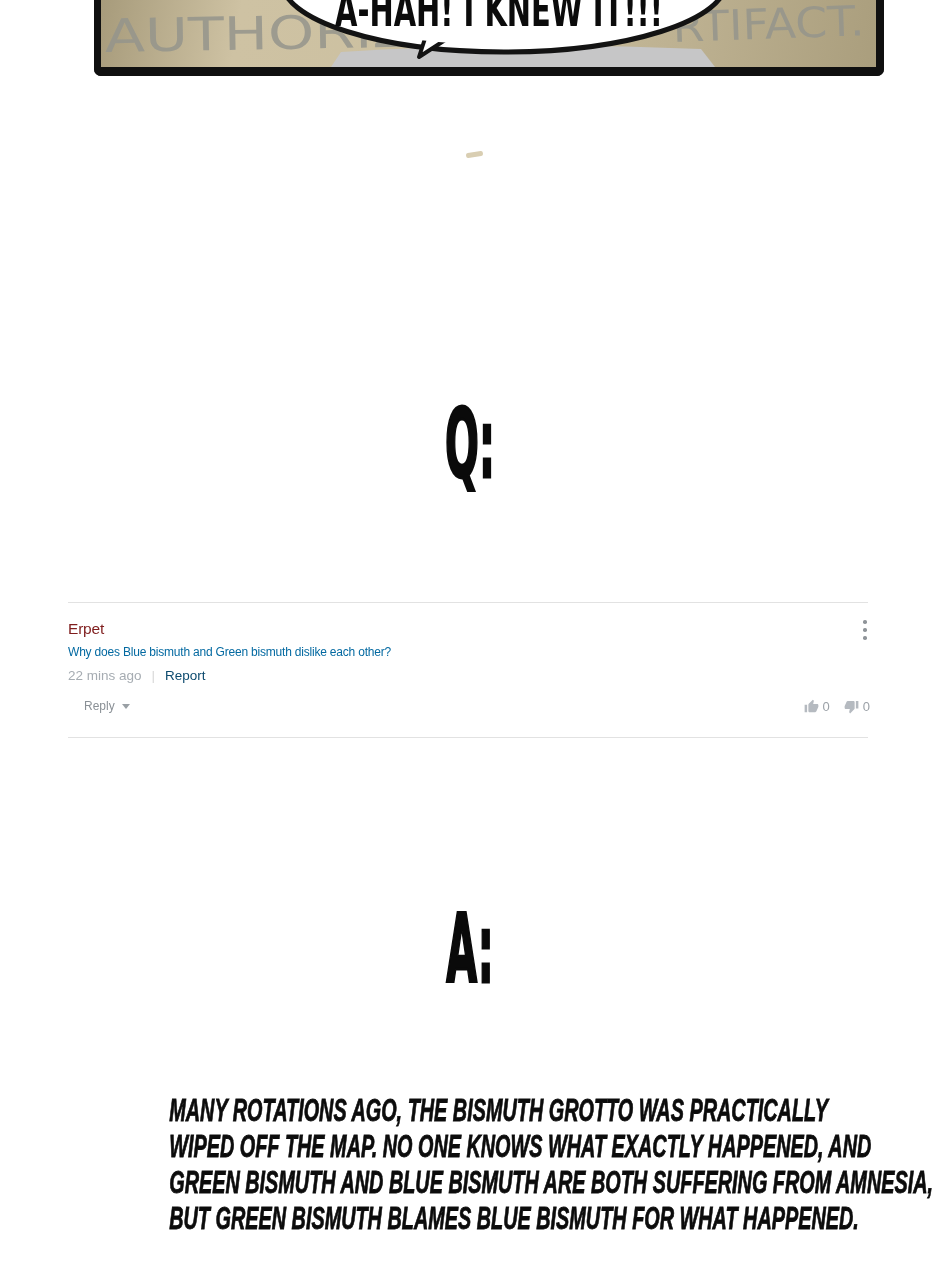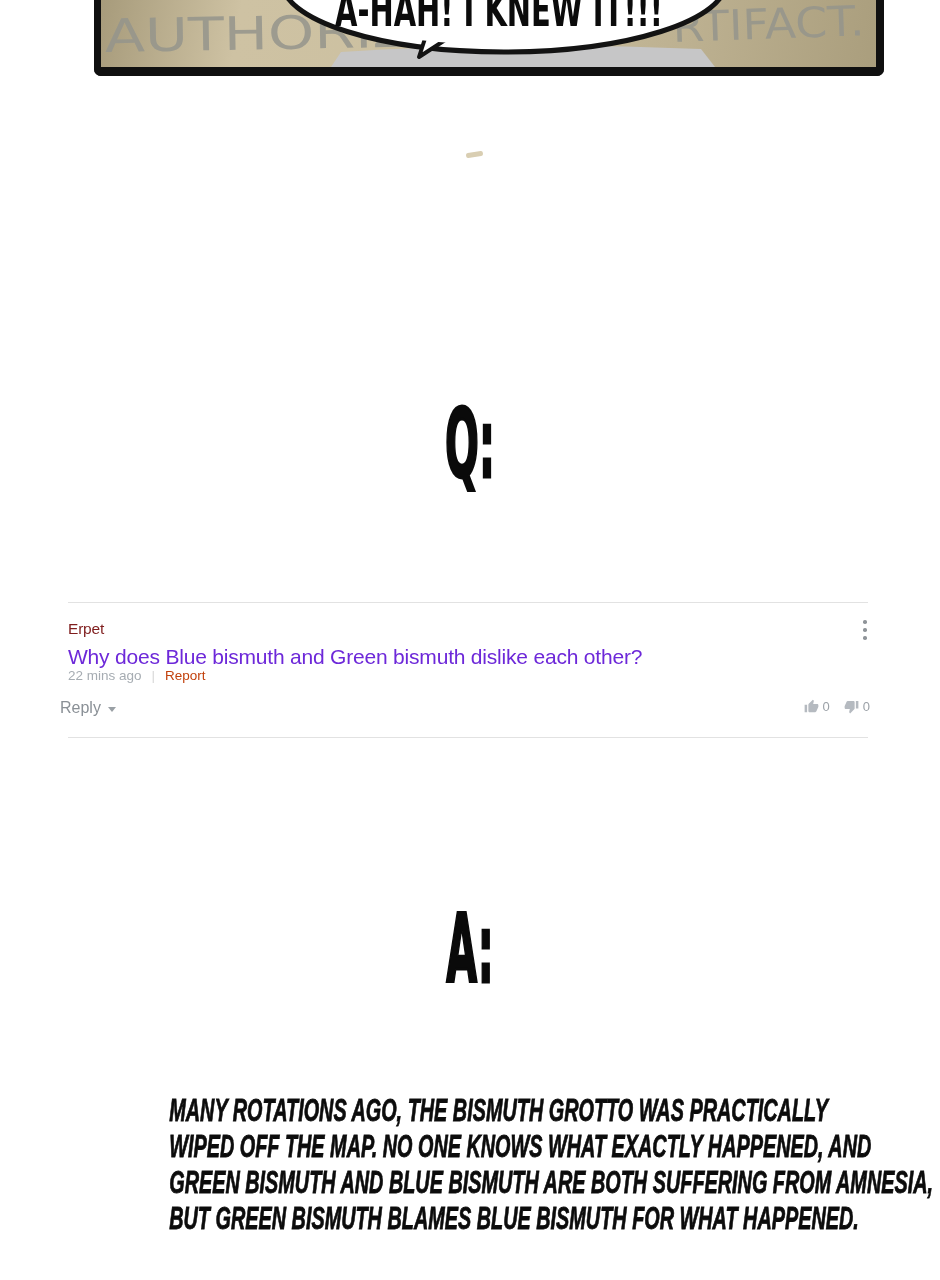--- a/index.html
+++ b/index.html
@@ -31,25 +31,25 @@
   }
   #q-label{top:397px;}
   #a-label{top:902px;}
 
   
   .divider{position:absolute;left:68px;width:800px;height:1px;background:#e2e2e2;}
   #divider-top{top:602px;}
   #divider-bottom{top:737px;}
 
   .c-username{position:absolute;left:68px;top:620px;font-size:15.5px;font-weight:normal;color:#7f1d1d;letter-spacing:-0.2px;}
-  .c-body{position:absolute;left:68px;top:645px;font-size:21px;color:#6d28d9;letter-spacing:-0.2px;}
+  .c-body{position:absolute;left:68px;top:645px;font-size:12px;color:#0369a1;letter-spacing:-0.2px;}
   .c-meta{position:absolute;left:68px;top:668px;font-size:13.5px;color:#a6acb2;}
   .c-meta .sep{display:inline-block;margin:0 10px;color:#d7d7d7;}
-  .c-meta .report{color:#c2410c;cursor:pointer;}
-  .c-reply{position:absolute;left:60px;top:699px;font-size:16px;color:#8a9096;cursor:pointer;}
+  .c-meta .report{color:#0c4a6e;cursor:pointer;}
+  .c-reply{position:absolute;left:84px;top:699px;font-size:12px;color:#8a9096;cursor:pointer;}
   .caret-down{display:inline-block;width:0;height:0;margin-left:7px;margin-bottom:1px;
     border-left:4.5px solid transparent;border-right:4.5px solid transparent;border-top:5px solid #9aa0a5;}
   .kebab{position:absolute;left:858px;top:616px;width:14px;height:28px;cursor:pointer;
     display:flex;flex-direction:column;align-items:center;justify-content:center;gap:4.5px;}
   .kebab i{width:3.5px;height:3.5px;border-radius:50%;background:#8f9499;}
 
   .votes{position:absolute;left:800px;top:699px;width:70px;display:flex;align-items:center;justify-content:flex-end;gap:14px;}
   .vote-btn{display:flex;align-items:center;gap:4px;cursor:pointer;}
   .vote-btn svg{display:block;}
   .vote-count{font-size:13px;color:#9ba1a7;}

